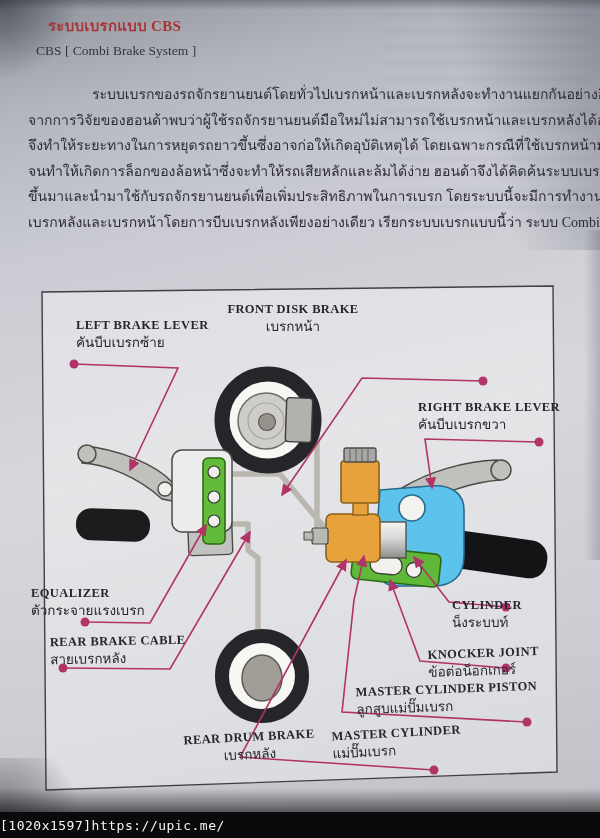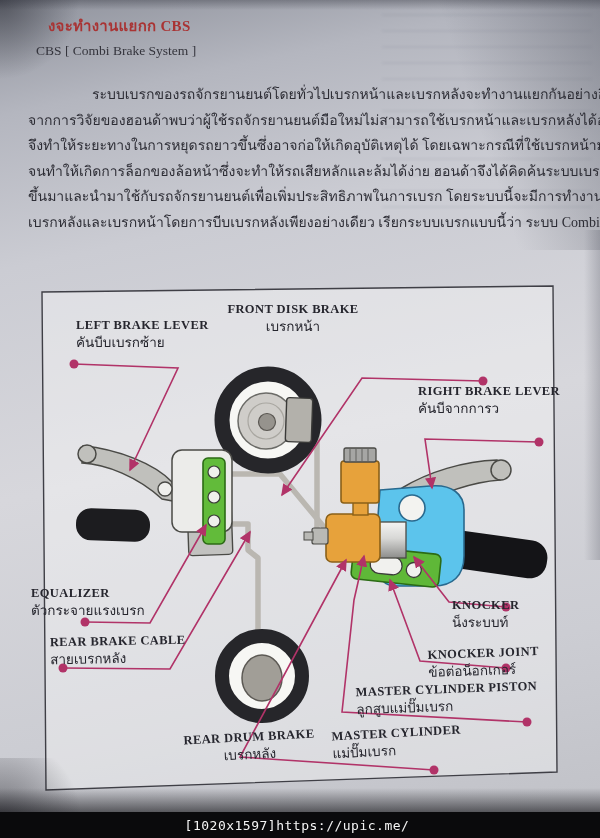--- a/index.html
+++ b/index.html
@@ -19,35 +19,35 @@
   .subtitle{position:absolute;left:36px;top:43px;font-size:13.5px;color:#34343c;text-align:center;}
   .para{position:absolute;left:28px;top:82px;width:552px;font-size:14px;line-height:25.5px;color:#2d2d35;}
   .para .ln{white-space:nowrap;}
   .para .ln.first{text-indent:64px;}
   .dlabel{position:absolute;color:#26262e;line-height:1.25;}
   .dlabel .en{font-weight:600;font-size:12.5px;letter-spacing:.4px;display:block;}
   .dlabel .th{font-size:13.5px;display:block;margin-top:1px;}
   .center{text-align:center;}
   svg{position:absolute;left:0;top:0;}
   .wm-bar{position:absolute;left:0;bottom:0;width:100%;height:26px;background:#0a0a0c;
-    color:#f5f5f5;font:13px "DejaVu Sans Mono",monospace;line-height:27px;text-align:center;
+    color:#f5f5f5;font:13px "DejaVu Sans Mono",monospace;line-height:27px;text-align:left;
     padding-right:6px;box-sizing:border-box;letter-spacing:.5px;}
 </style>
 </head>
 <body>
 
 <div class="photo">
 
   <div class="shade ghost"></div>
   <div class="shade sh-tr"></div>
   <div class="shade sh-tl"></div>
   <div class="shade sh-top"></div>
   <div class="shade sh-r"></div>
 
-  <div class="title" style="color:#a93434">งจะทำงานแยกก CBS</div>
+  <div class="title" style="color:#a93434">ระบบเบรกแบบ CBS</div>
   <div class="subtitle">CBS [ Combi Brake System ]</div>
 
   <div class="para">
     <div class="ln first">ระบบเบรกของรถจักรยานยนต์โดยทั่วไปเบรกหน้าและเบรกหลังจะทำงานแยกกันอย่างอิสระ</div>
     <div class="ln">จากการวิจัยของฮอนด้าพบว่าผู้ใช้รถจักรยานยนต์มือใหม่ไม่สามารถใช้เบรกหน้าและเบรกหลังได้อย่างเหมาะสม</div>
     <div class="ln">จึงทำให้ระยะทางในการหยุดรถยาวขึ้นซึ่งอาจก่อให้เกิดอุบัติเหตุได้ โดยเฉพาะกรณีที่ใช้เบรกหน้ามากจนเกินไป</div>
     <div class="ln">จนทำให้เกิดการล็อกของล้อหน้าซึ่งจะทำให้รถเสียหลักและล้มได้ง่าย ฮอนด้าจึงได้คิดค้นระบบเบรกแบบใหม่</div>
     <div class="ln">ขึ้นมาและนำมาใช้กับรถจักรยานยนต์เพื่อเพิ่มประสิทธิภาพในการเบรก โดยระบบนี้จะมีการทำงานร่วมกันของ</div>
     <div class="ln">เบรกหลังและเบรกหน้าโดยการบีบเบรกหลังเพียงอย่างเดียว   เรียกระบบเบรกแบบนี้ว่า   ระบบ Combi Brake</div>
   </div>
@@ -150,34 +150,34 @@
   </svg>
 
   <div class="dlabel center" style="left:208px;top:302px;width:170px">
     <span class="en">FRONT DISK BRAKE</span>
     <span class="th">เบรกหน้า</span>
   </div>
   <div class="dlabel" style="left:76px;top:318px">
     <span class="en">LEFT BRAKE LEVER</span>
     <span class="th">คันบีบเบรกซ้าย</span>
   </div>
-  <div class="dlabel" style="left:418px;top:384px">
+  <div class="dlabel" style="left:418px;top:400px">
     <span class="en">RIGHT BRAKE LEVER</span>
-    <span class="th">คันบีจากการว</span>
+    <span class="th">คันบีบเบรกขวา</span>
   </div>
   <div class="dlabel" style="left:31px;top:586px">
     <span class="en">EQUALIZER</span>
     <span class="th">ตัวกระจายแรงเบรก</span>
   </div>
   <div class="dlabel" style="left:50px;top:634px;transform:rotate(-1deg)">
     <span class="en">REAR BRAKE CABLE</span>
     <span class="th">สายเบรกหลัง</span>
   </div>
   <div class="dlabel" style="left:452px;top:598px">
-    <span class="en">KNOCKER</span>
+    <span class="en">CYLINDER</span>
     <span class="th">น็งระบบท์</span>
   </div>
   <div class="dlabel" style="left:428px;top:646px;transform:rotate(-2deg)">
     <span class="en">KNOCKER JOINT</span>
     <span class="th">ข้อต่อน็อกเกอร์</span>
   </div>
   <div class="dlabel" style="left:356px;top:682px;transform:rotate(-2deg)">
     <span class="en">MASTER CYLINDER  PISTON</span>
     <span class="th">ลูกสูบแม่ปั๊มเบรก</span>
   </div>

